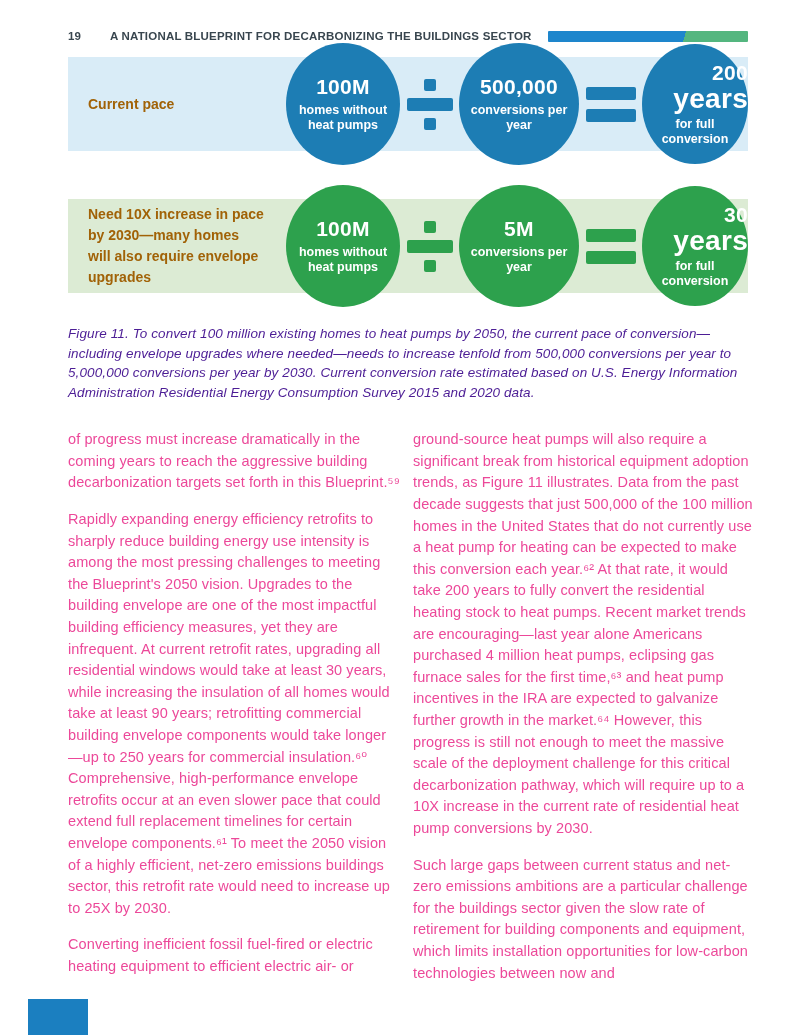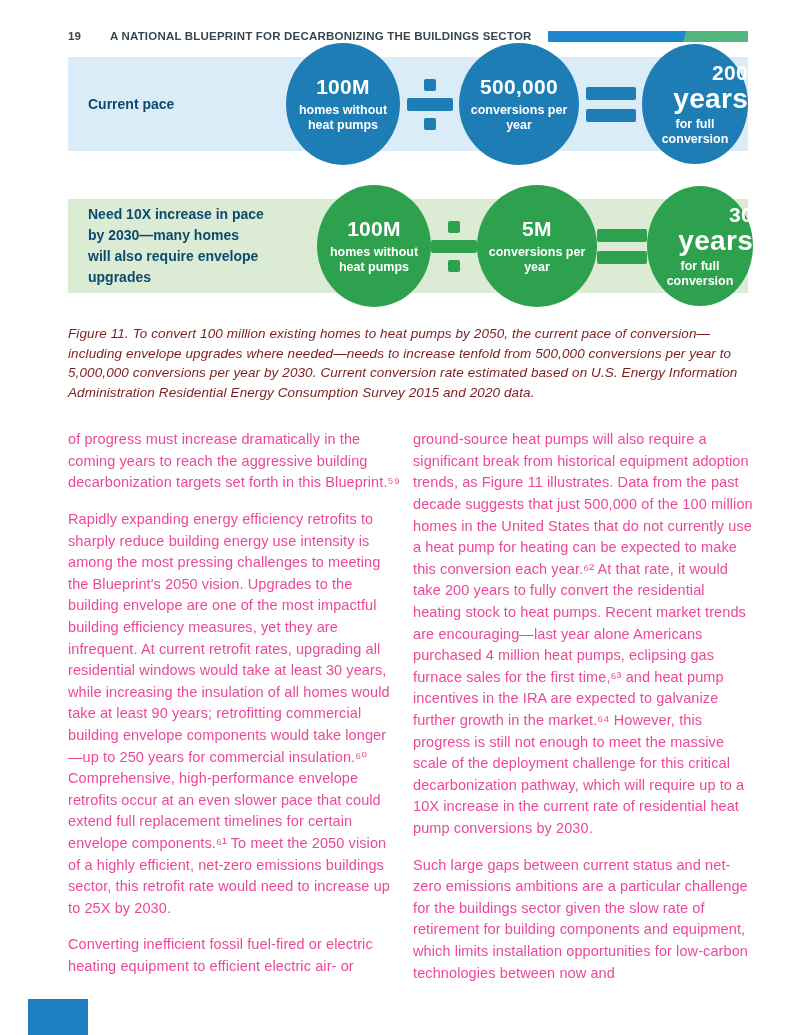--- a/index.html
+++ b/index.html
@@ -35,31 +35,31 @@
     font-size:15.5px; font-weight:700; color:#2d2f33;
     letter-spacing:0.2px;
   }
   
   .figure { padding:0 52px 0 68px; }
   .fig-row {
     position:relative;
     display:flex; align-items:center;
     height:124px;
   }
-  .fig-row + .fig-row { margin-top:18px;gap:31px; }
+  .fig-row + .fig-row { margin-top:18px; }
   .fig-row::before {
     content:""; position:absolute; left:0; right:0; top:15px; bottom:15px;
     z-index:0;
   }
   .row-blue::before  { background:#d9ecf7; }
   .row-green::before { background:#dcebd4; }
   .fig-row > * { position:relative; z-index:1; }
   .fig-label {
     width:218px; flex:none; padding-left:20px;
-    font-size:14px; font-weight:700; color:#0c4a6e;
+    font-size:14px; font-weight:700; color:#a16207;
     line-height:1.5; white-space:pre-line;
   }
   .fig-graphic {
     flex:1; display:flex; align-items:center;
     justify-content:space-between; 
   }
   .circle {
     border-radius:50%; color:#ffffff;
     display:flex; flex-direction:column; align-items:center; justify-content:center;
     text-align:center; flex:none;
@@ -76,21 +76,21 @@
   .op { display:flex; flex-direction:column; align-items:center; gap:7px; flex:none; }
   .op .sq  { width:12px; height:12px; border-radius:2px; }
   .op .bar { width:46px; height:13px; border-radius:2px; }
   .op-eq   { gap:9px; }
   .op-eq .bar { width:50px; }
   .row-blue  .op .sq,  .row-blue  .op .bar { background:#1d7db4; }
   .row-green .op .sq,  .row-green .op .bar { background:#2da14d; }
   
   .fig-caption {
     margin:16px 52px 0 68px;
-    font-size:13.5px; font-style:italic; color:#7f1d1d;
+    font-size:13.5px; font-style:italic; color:#4c1d95;
     line-height:1.45; letter-spacing:0.1px;
   }
   
   .columns {
     display:flex; gap:13px;
     margin:27px 52px 0 68px;
   }
   .col-left  { width:332px; flex:none; }
   .col-right { width:343px; flex:none; }
   .columns p {

